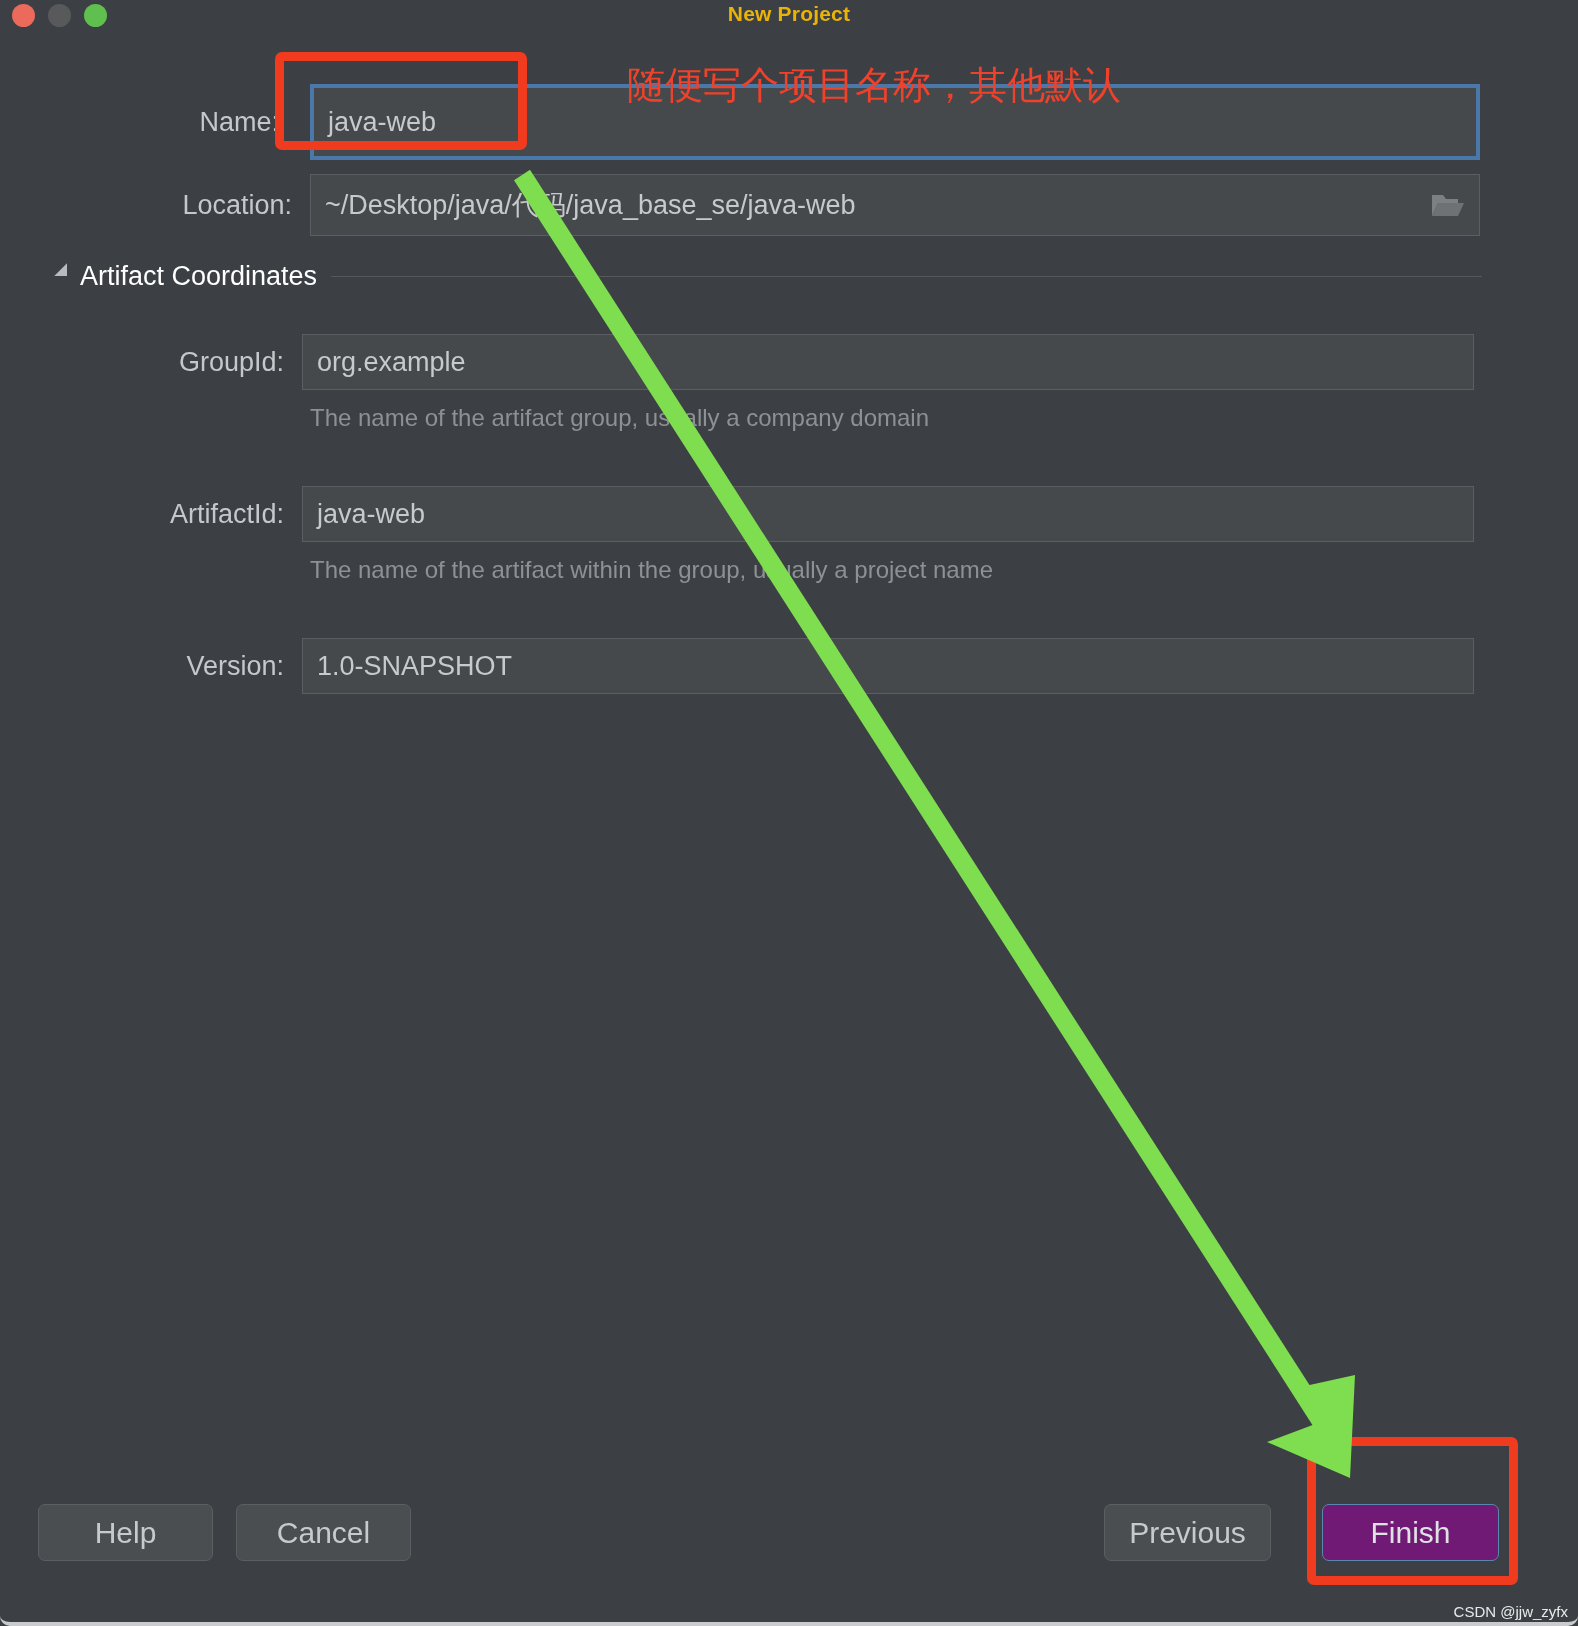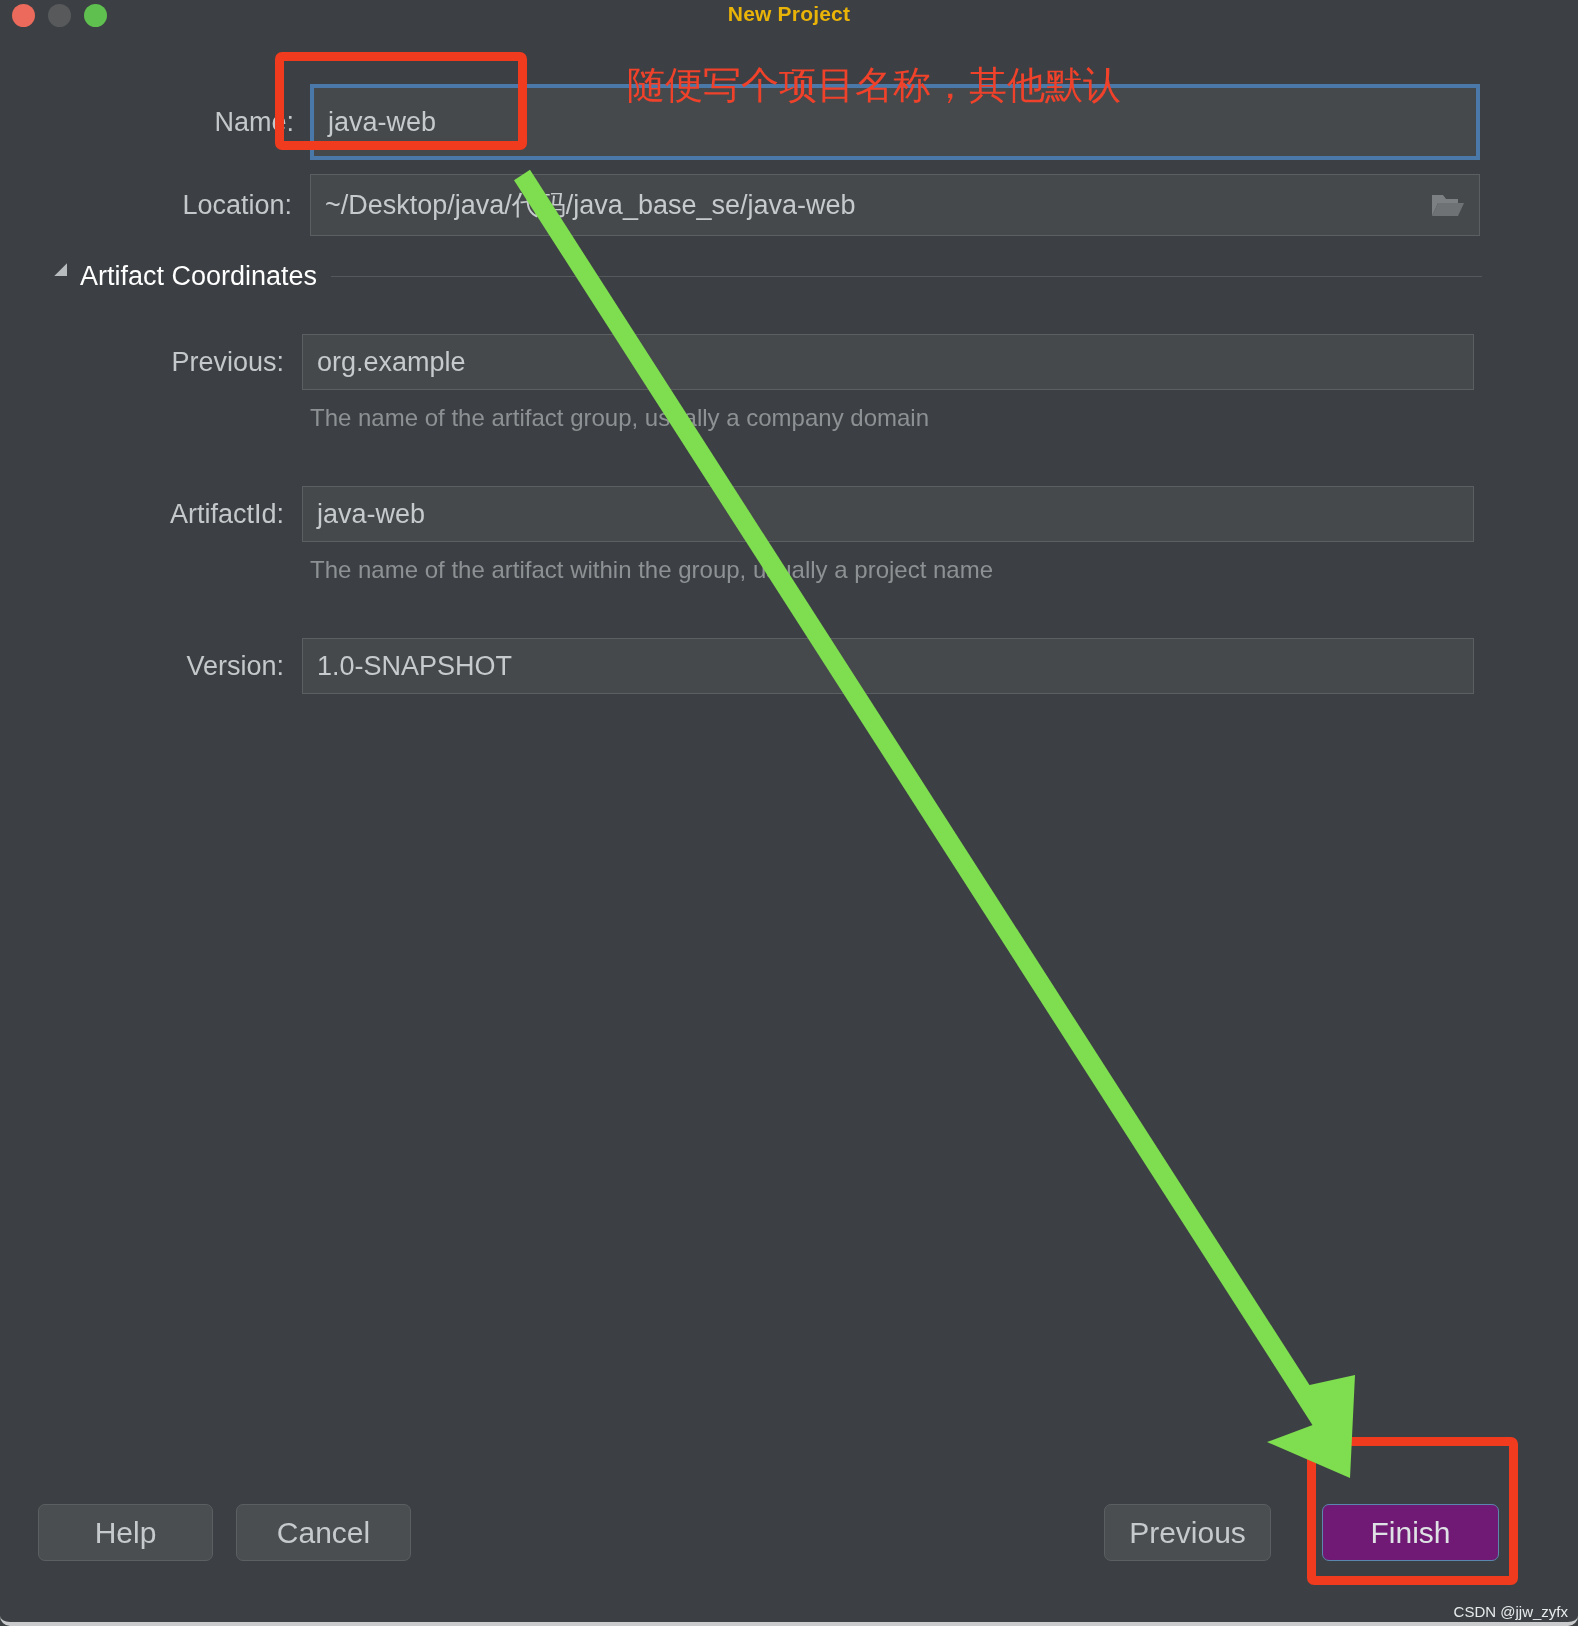--- a/index.html
+++ b/index.html
@@ -81,21 +81,21 @@
     font-size: 27px;
     display: flex;
     align-items: center;
     padding: 0 14px;
     position: relative;
   }
   .field .val { white-space: nowrap; text-align: right; }
 
   
   #row-name { left: 52px; top: 50px; width: 1430px; height: 76px; }
-  #row-name .lbl { width: 258px; padding-right: 16px; }
+  #row-name .lbl { width: 258px; padding-right: 31px; }
   .name-wrap {
     position: relative;
     width: 1170px; height: 76px;
   }
   .focus-ring {
     position: absolute;
     left: 0; top: 0; right: 0; bottom: 0;
     border: 4px solid #4a78a8;
   }
   #name-field {
@@ -263,21 +263,21 @@
       </div>
     </div>
 
     <div id="group-hdr">
       <span class="tri"></span>
       <span class="grp-title">Artifact Coordinates</span>
       <span class="grp-line"></span>
     </div>
 
     <div class="row" id="row-group">
-      <div class="lbl">Previous:</div>
+      <div class="lbl">GroupId:</div>
       <div class="field" id="group-field">
         <span class="val">org.example</span>
       </div>
     </div>
     <div class="hint" id="hint-group">The name of the artifact group, usually a company domain</div>
 
     <div class="row" id="row-artifact">
       <div class="lbl">ArtifactId:</div>
       <div class="field" id="artifact-field">
         <span class="val">java-web</span>

